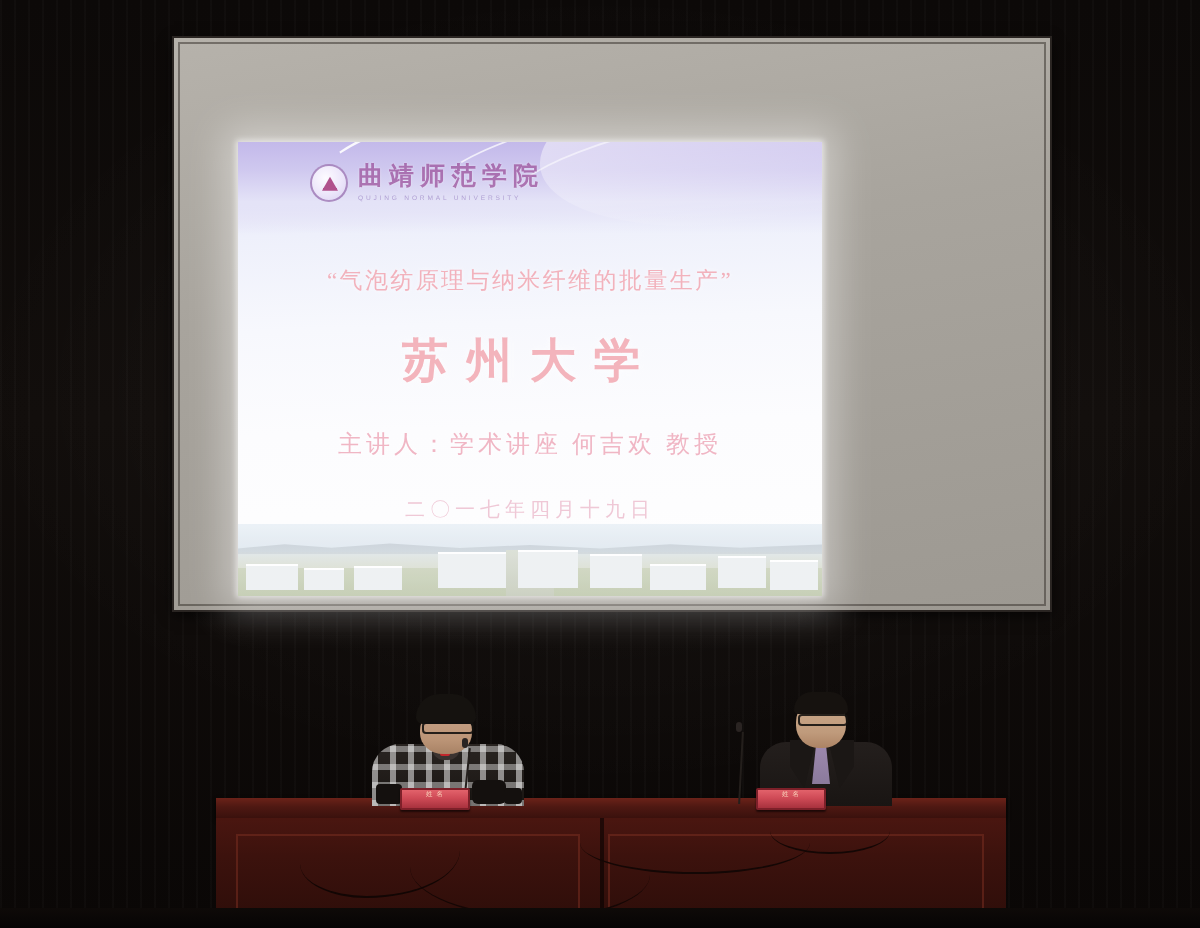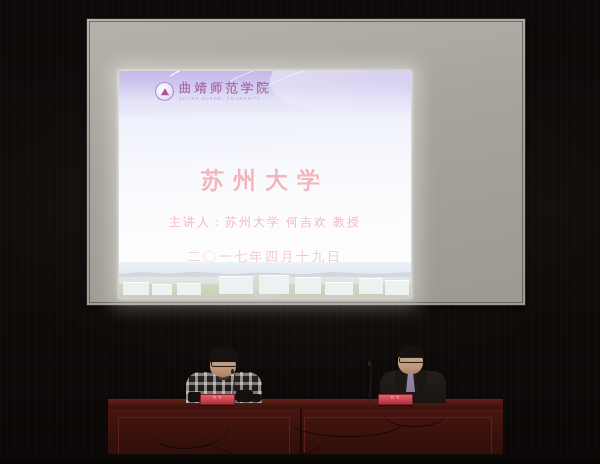--- a/index.html
+++ b/index.html
@@ -81,21 +81,21 @@
     text-shadow:0 0 2px rgba(255,255,255,.9);}
   .slide-headline{position:absolute;left:0;top:94px;width:100%;text-align:center;
     font-size:23px;letter-spacing:9px;color:#f2a5ae;opacity:.82;font-weight:bold;
     font-family:"Liberation Serif","DejaVu Serif",serif;
     text-shadow:0 0 3px rgba(255,255,255,.9);}
   .slide-speaker{position:absolute;left:0;top:143px;width:100%;text-align:center;
     font-size:12px;letter-spacing:2px;color:#eda3b5;opacity:.78;
     font-family:"Liberation Serif","DejaVu Serif",serif;
     text-shadow:0 0 2px rgba(255,255,255,.9);}
   .slide-date{position:absolute;left:0;top:177px;width:100%;text-align:center;
-    font-size:13px;letter-spacing:2.5px;color:#e7a8be;opacity:.62;
+    font-size:10px;letter-spacing:2.5px;color:#e7a8be;opacity:.62;
     font-family:"Liberation Serif","DejaVu Serif",serif;}
 
   
   .campus{position:absolute;left:0;bottom:0;width:100%;height:36px;overflow:hidden;
     background:linear-gradient(180deg,#e7edf3 0%,#dfe7ef 30%,#d9ded2 60%,#cfd4c6 100%);
     opacity:.85;}
   .campus .sky{position:absolute;inset:0;height:14px;
     background:linear-gradient(180deg,#e9f0f6,#dde6ee);}
   .campus .hills{position:absolute;left:0;top:8px;width:100%;height:7px;
     background:linear-gradient(180deg,#b9c3cc,#c8d0d6);opacity:.75;
@@ -231,24 +231,25 @@
     <div class="swoosh sw3"></div>
 
     <div class="logo-row">
       <div class="crest"></div>
       <div class="logo-stack">
         <span class="logo-cn">曲靖师范学院</span>
         <span class="logo-en">QUJING NORMAL UNIVERSITY</span>
       </div>
     </div>
 
+    <div class="slide-title">“气泡纺原理与纳米纤维的批量生产”</div>
 
     <div class="slide-headline">苏州大学</div>
 
-    <div class="slide-speaker">主讲人：苏州大学  何吉欢 教授</div>
+    <div class="slide-speaker">主讲人：学术讲座  何吉欢 教授</div>
 
     <div class="slide-date">二〇一七年四月十九日</div>
 
     <div class="campus">
       <div class="sky"></div>
       <div class="hills"></div>
       <div class="grass"></div>
       <div class="road"></div>
       <div class="bldg" style="left:4px;top:20px;width:26px;height:12px;"></div>
       <div class="bldg" style="left:33px;top:22px;width:20px;height:10px;"></div>

